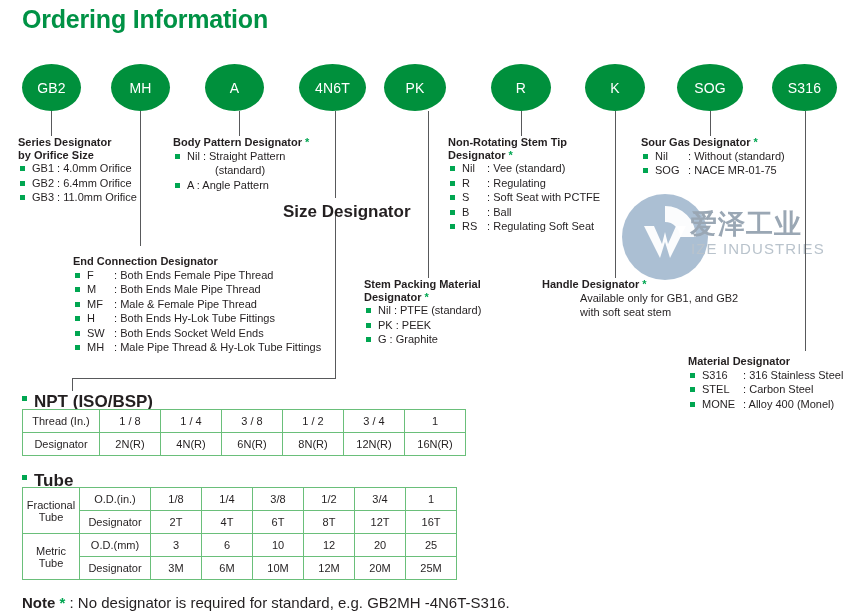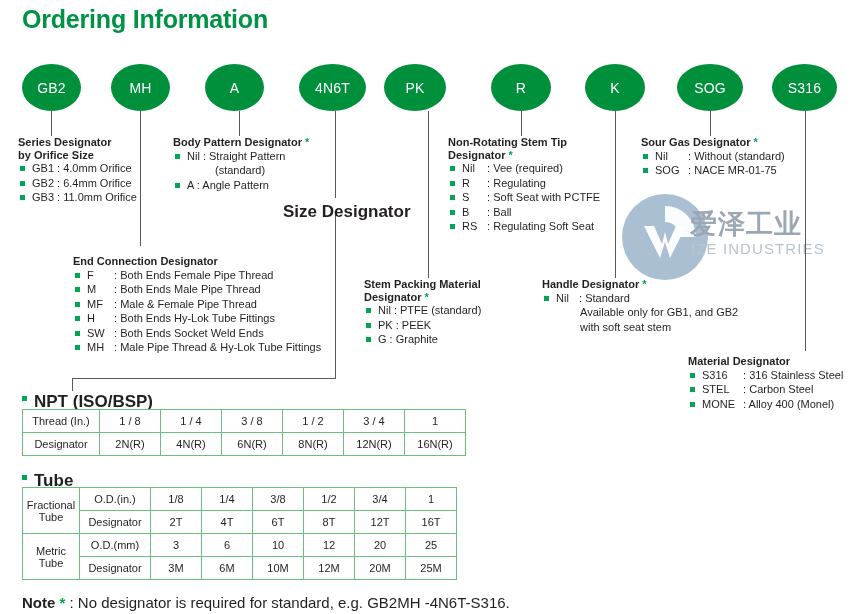--- a/index.html
+++ b/index.html
@@ -239,21 +239,21 @@
 
   <div class="block" style="left:448px;top:136px;">
     <div class="bhead">
       <span>Non-Rotating Stem Tip</span><br>
       <span>Designator</span>
       <span class="star">*</span>
     </div>
     <div class="litem">
       <span class="lkey" style="width:22px;">Nil</span>
       <span>:</span>
-      <span>Vee (required)</span>
+      <span>Vee (standard)</span>
     </div>
     <div class="litem">
       <span class="lkey" style="width:22px;">R</span>
       <span>:</span>
       <span>Regulating</span>
     </div>
     <div class="litem">
       <span class="lkey" style="width:22px;">S</span>
       <span>:</span>
       <span>Soft Seat with PCTFE</span>
@@ -267,25 +267,20 @@
       <span class="lkey" style="width:22px;">RS</span>
       <span>:</span>
       <span>Regulating Soft Seat</span>
     </div>
   </div>
 
   <div class="block" style="left:542px;top:278px;">
     <div class="bhead">
       <span>Handle Designator</span>
       <span class="star">*</span>
-    </div>
-    <div class="litem">
-      <span class="lkey" style="width:20px;">Nil</span>
-      <span>:</span>
-      <span>Standard</span>
     </div>
     <div class="cont" style="padding-left:38px;">
       <span>Available only for GB1, and GB2</span>
     </div>
     <div class="cont" style="padding-left:38px;">
       <span>with soft seat stem</span>
     </div>
   </div>
 
   <div class="block" style="left:641px;top:136px;">

